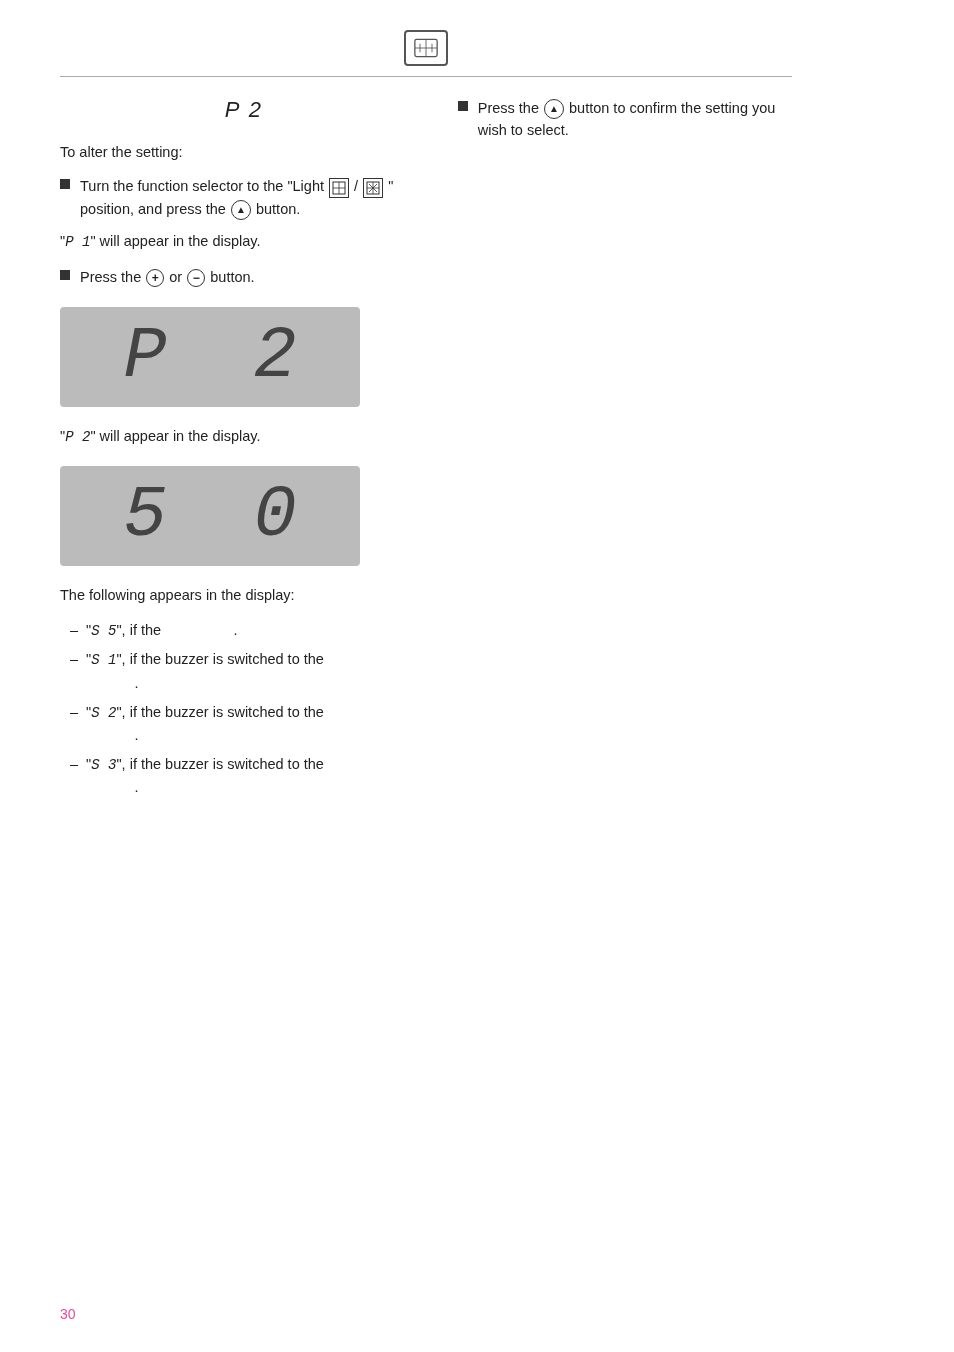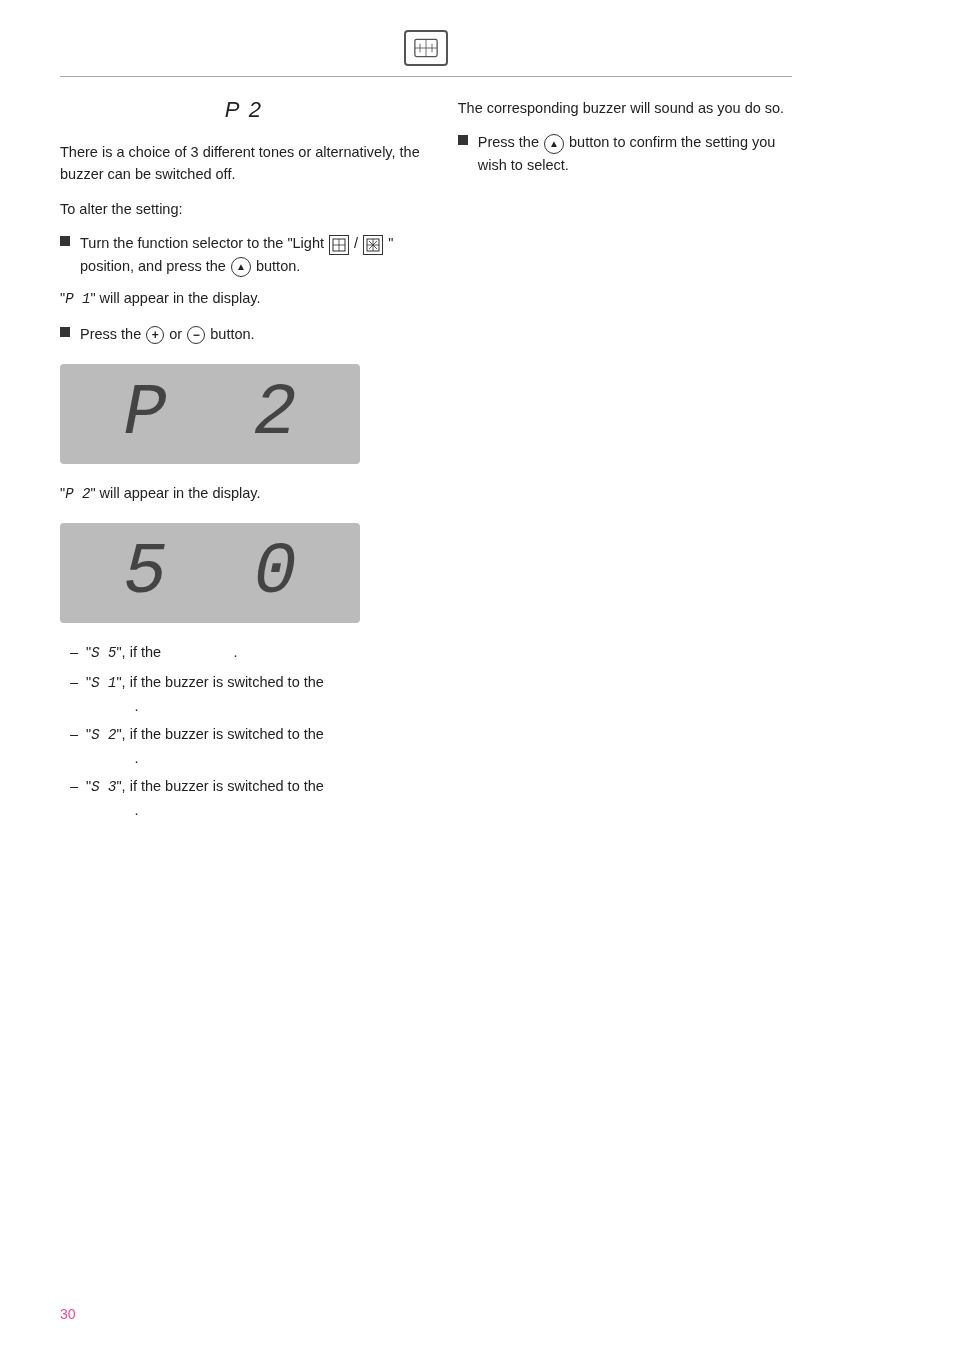--- a/index.html
+++ b/index.html
@@ -220,23 +220,20 @@
       </svg>
     </div>
   </div>
 
   <div class="content-area">
 
     <div class="left-col">
 
       <div class="page-heading">P 2</div>
 
-      <p class="body-text">
-        There is a choice of 3 different tones or alternatively, the buzzer can be switched off.
-      </p>
 
       <p class="body-text">
         To alter the setting:
       </p>
 
       <div class="bullet-item">
         <div class="bullet-square"></div>
         <div class="bullet-text">
           Turn the function selector to the "Light
           <span class="light-selector-icon">
@@ -285,20 +282,23 @@
       <p class="body-text">
         "<span class="code-italic">P 2</span>" will appear in the display.
       </p>
 
 
       <div class="display-panel">
         <span class="display-char">5</span>
         <span class="display-char">0</span>
       </div>
 
+      <p class="body-text">
+        The following appears in the display:
+      </p>
 
       <div class="dash-item">
         <span class="dash-char">–</span>
         <span>"<span class="code-italic">S 5</span>", if the &nbsp;&nbsp;&nbsp;&nbsp;&nbsp;&nbsp;&nbsp;&nbsp;&nbsp;&nbsp;&nbsp;&nbsp;&nbsp;&nbsp;&nbsp;&nbsp;&nbsp;.</span>
       </div>
 
       <div class="dash-item">
         <span class="dash-char">–</span>
         <span>"<span class="code-italic">S 1</span>", if the buzzer is switched to the<br>&nbsp;&nbsp;&nbsp;&nbsp;&nbsp;&nbsp;&nbsp;&nbsp;&nbsp;&nbsp;&nbsp;&nbsp;.</span>
       </div>
@@ -311,23 +311,20 @@
       <div class="dash-item">
         <span class="dash-char">–</span>
         <span>"<span class="code-italic">S 3</span>", if the buzzer is switched to the<br>&nbsp;&nbsp;&nbsp;&nbsp;&nbsp;&nbsp;&nbsp;&nbsp;&nbsp;&nbsp;&nbsp;&nbsp;.</span>
       </div>
 
     </div>
 
     <div class="right-col">
 
 
-      <p class="body-text">
-        The corresponding buzzer will sound as you do so.
-      </p>
 
       <div class="bullet-item">
         <div class="bullet-square"></div>
         <div class="bullet-text">
           Press the
           <span class="icon-triangle-up">▲</span>
           button to confirm the setting you wish to select.
         </div>
       </div>
 

